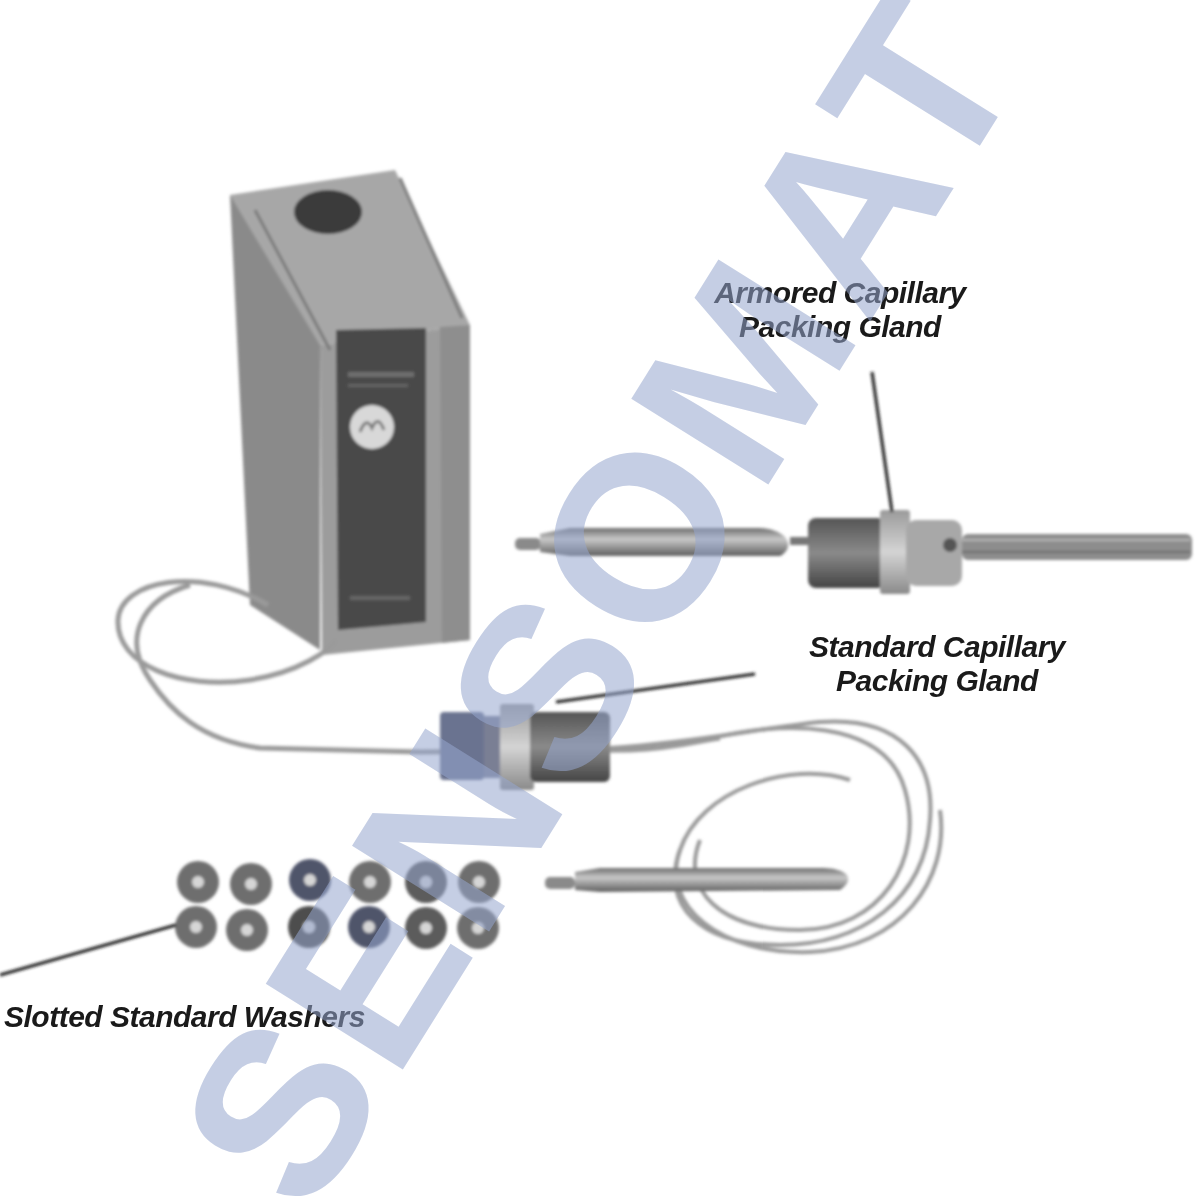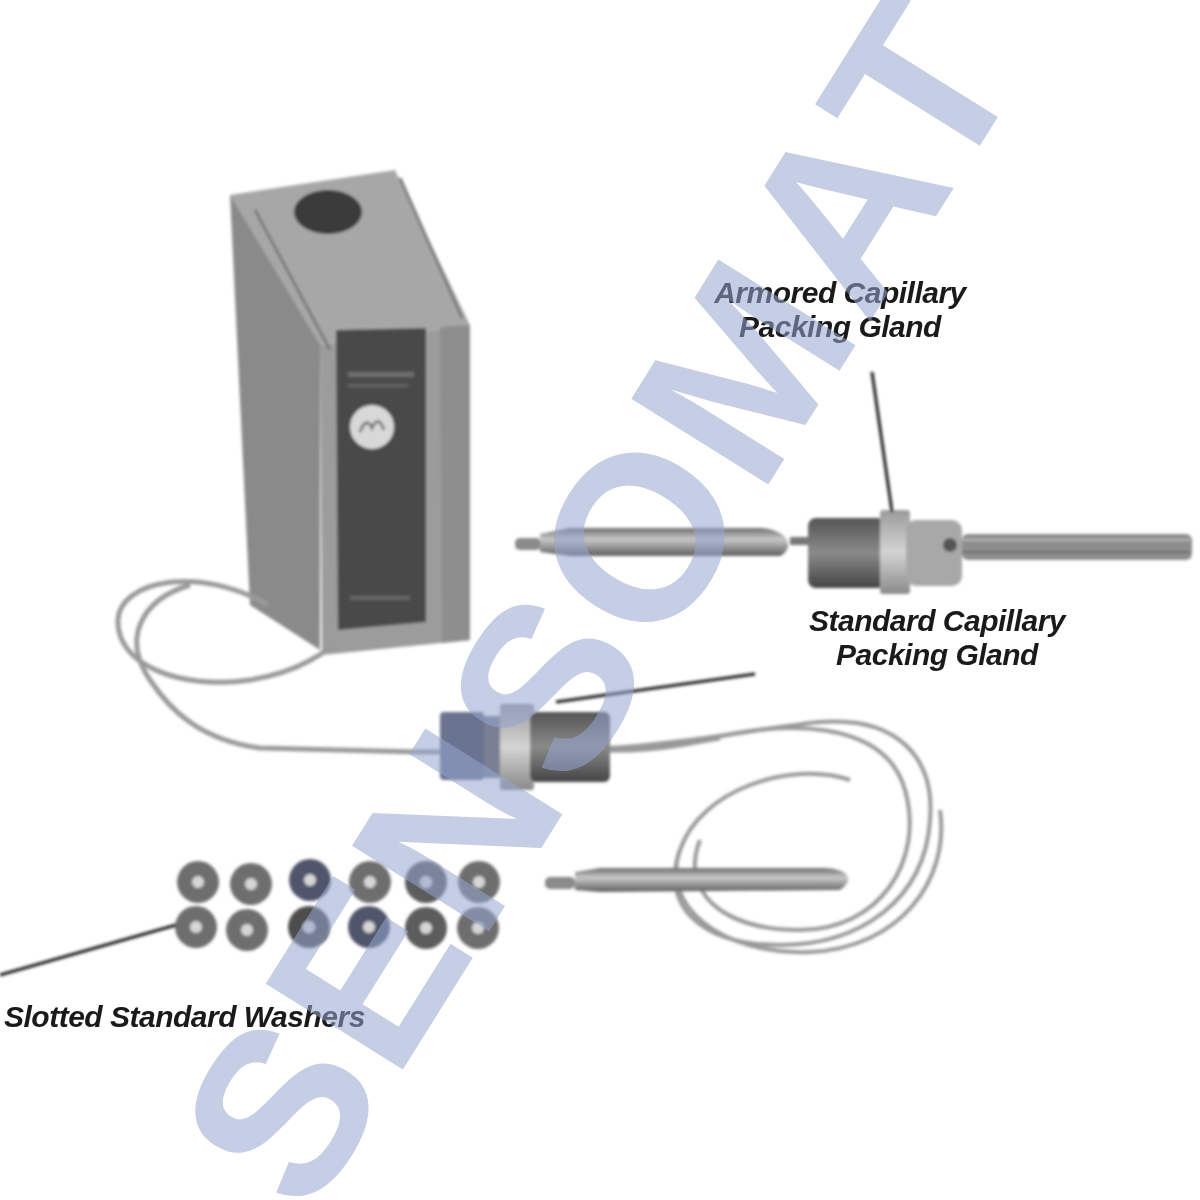--- a/index.html
+++ b/index.html
@@ -14,21 +14,21 @@
     color: #1a1a1a;
     font-size: 30px;
     line-height: 34px;
     text-align: center;
     letter-spacing: -0.5px;
     filter: blur(0.6px);
     white-space: nowrap;
   }
   .callout .l { display: block; }
   #callout-armored { left: 660px; top: 276px; width: 360px; }
-  #callout-standard { left: 752px; top: 604px; width: 370px; }
+  #callout-standard { left: 752px; top: 630px; width: 370px; }
   #callout-washers { left: 4px; top: 1000px; text-align: left; }
   .watermark {
     position: absolute;
     left: 600px; top: 600px;
     transform: translate(-50%, -50%) rotate(-58deg);
     font-family: "Liberation Sans", sans-serif;
     font-weight: bold;
     font-size: 235px;
     letter-spacing: 6px;
     color: rgba(150, 165, 205, 0.55);

